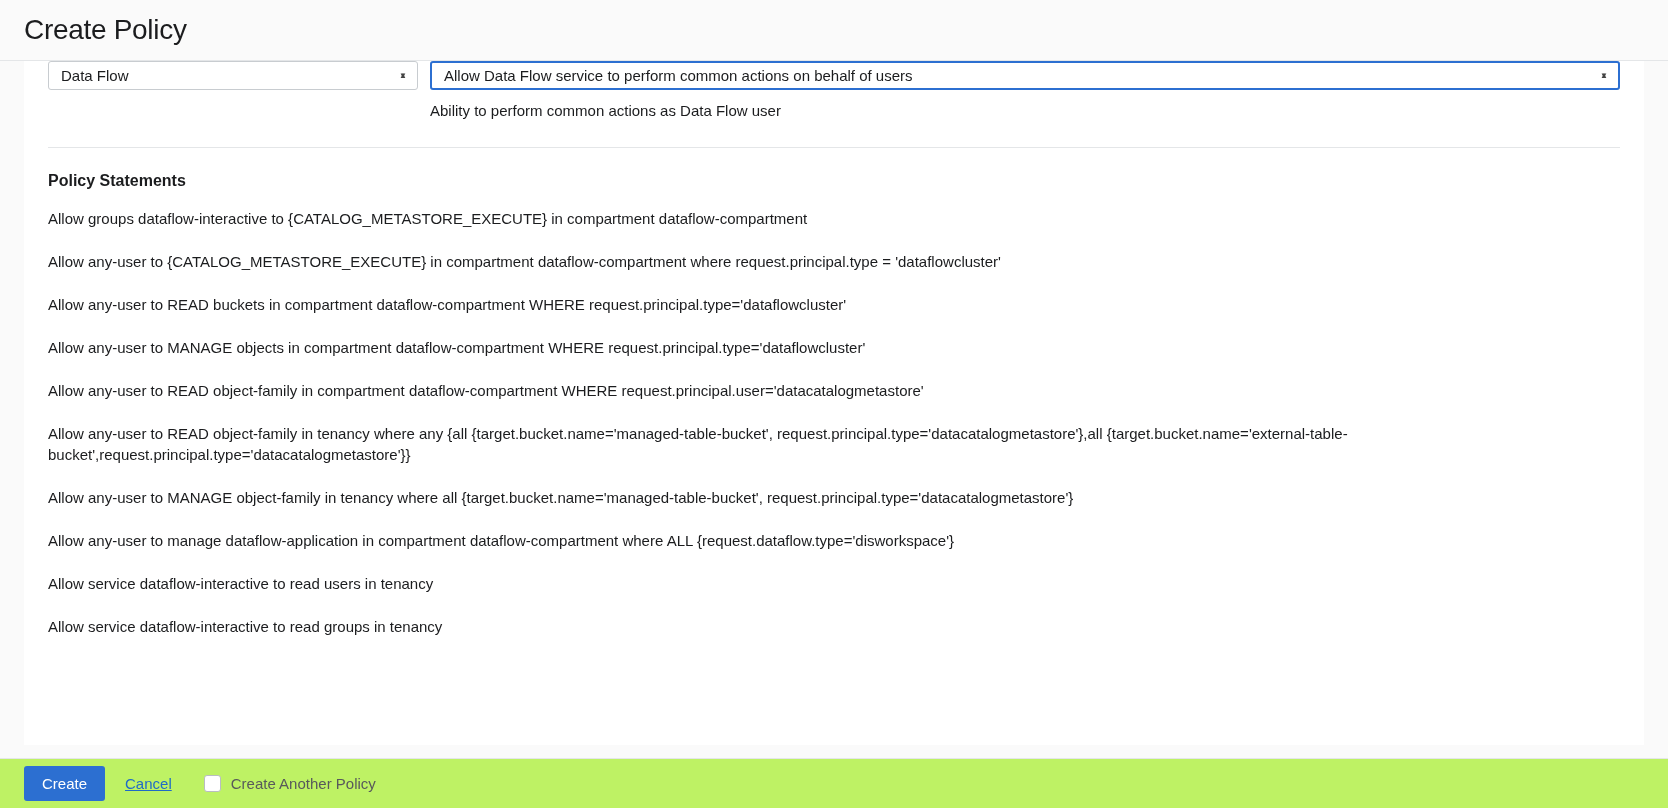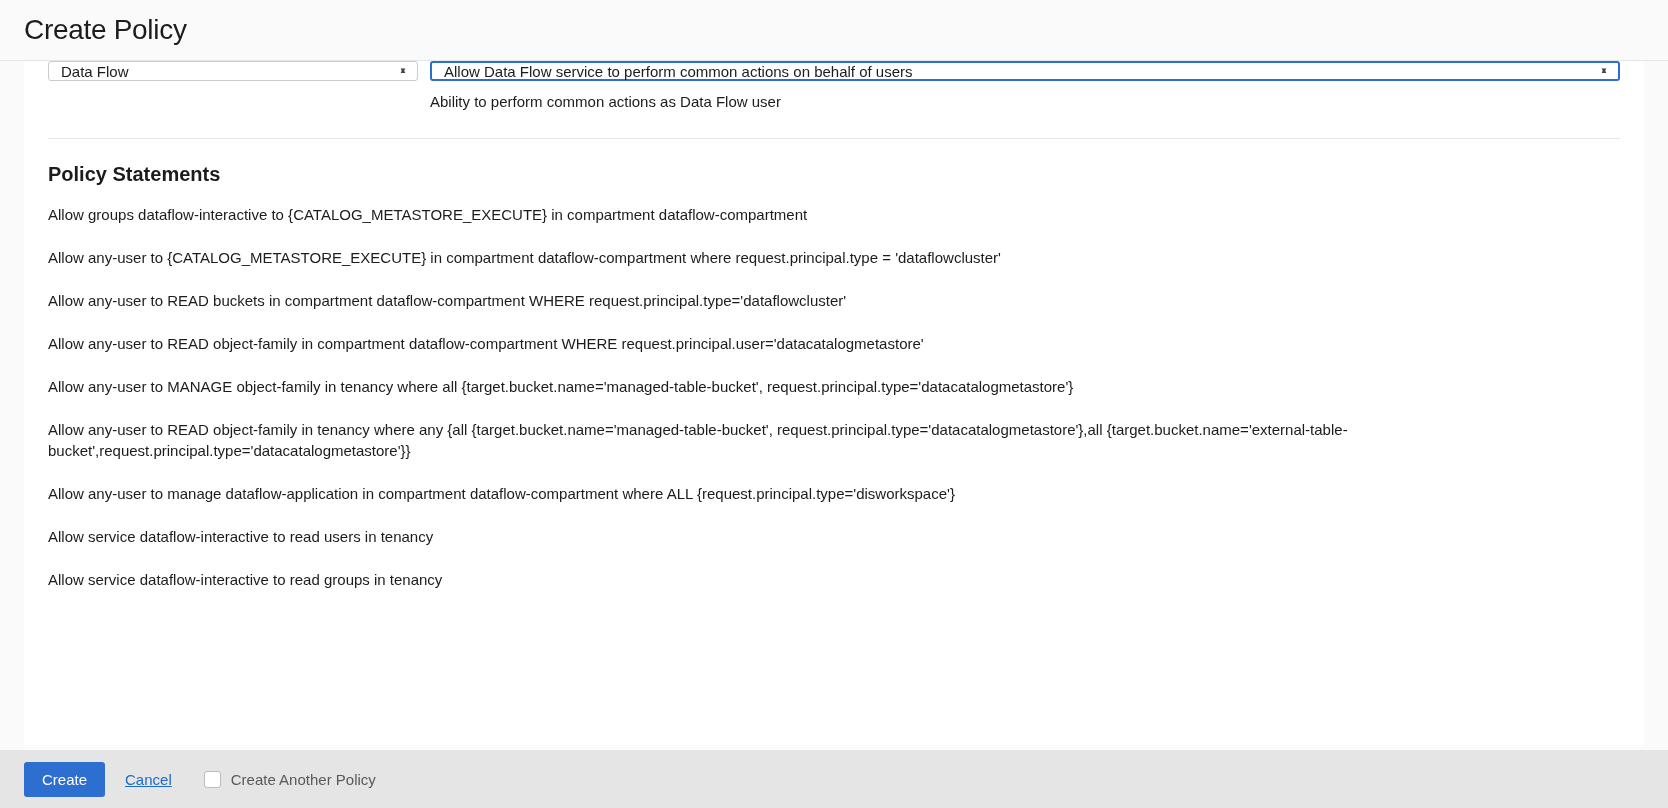--- a/index.html
+++ b/index.html
@@ -37,21 +37,21 @@
     }
     .selects-row {
       display: flex;
       gap: 12px;
       padding-top: 0;
     }
     .select-box {
       border: 1px solid #c8ccd0;
       border-radius: 3px;
       background: #fff;
-      height: 20px;
+      height: 29px;
       display: flex;
       align-items: center;
       padding: 0 36px 0 12px;
       position: relative;
       font-size: 15px;
       color: #1b1c1e;
     }
     .select-box.small {
       width: 370px;
     }
@@ -77,38 +77,38 @@
       margin-top: 12px;
       font-size: 15px;
       color: #1b1c1e;
     }
     .divider {
       border: none;
       border-top: 1px solid #e4e6e8;
       margin: 28px 0 24px 0;
     }
     .section-heading {
-      font-size: 20px;
+      font-size: 16px;
       font-weight: 700;
       color: #1b1c1e;
       margin-bottom: 18px;
     }
     .statement {
       font-size: 15px;
       color: #1b1c1e;
       margin-bottom: 22px;
       line-height: 1.4;
     }
     .footer {
       position: absolute;
       bottom: 0;
       left: 0;
       right: 0;
-      height: 58px;
-      background: #e5e5e5;
+      height: 50px;
+      background: #bef264;
       border-top: 1px solid #e4e6e8;
       display: flex;
       align-items: center;
       padding: 0 24px;
       gap: 20px;
     }
     .btn-primary {
       background: #2c6fd1;
       color: #fff;
       border: none;
@@ -171,24 +171,25 @@
   <div class="helper-text">Ability to perform common actions as Data Flow user</div>
 
   <hr class="divider">
 
   <div class="section-heading">Policy Statements</div>
 
   <div>
     <div class="statement">Allow groups dataflow-interactive to {CATALOG_METASTORE_EXECUTE} in compartment dataflow-compartment</div>
     <div class="statement">Allow any-user to {CATALOG_METASTORE_EXECUTE} in compartment dataflow-compartment where request.principal.type = 'dataflowcluster'</div>
     <div class="statement">Allow any-user to READ buckets in compartment dataflow-compartment WHERE request.principal.type='dataflowcluster'</div>
+    <div class="statement">Allow any-user to MANAGE objects in compartment dataflow-compartment WHERE request.principal.type='dataflowcluster'</div>
     <div class="statement">Allow any-user to READ object-family in compartment dataflow-compartment WHERE request.principal.user='datacatalogmetastore'</div>
+    <div class="statement">Allow any-user to READ object-family in tenancy where any {all {target.bucket.name='managed-table-bucket', request.principal.type='datacatalogmetastore'},all {target.bucket.name='external-table-bucket',request.principal.type='datacatalogmetastore'}}</div>
     <div class="statement">Allow any-user to MANAGE object-family in tenancy where all {target.bucket.name='managed-table-bucket', request.principal.type='datacatalogmetastore'}</div>
-    <div class="statement">Allow any-user to READ object-family in tenancy where any {all {target.bucket.name='managed-table-bucket', request.principal.type='datacatalogmetastore'},all {target.bucket.name='external-table-bucket',request.principal.type='datacatalogmetastore'}}</div>
-    <div class="statement">Allow any-user to manage dataflow-application in compartment dataflow-compartment where ALL {request.principal.type='disworkspace'}</div>
+    <div class="statement">Allow any-user to manage dataflow-application in compartment dataflow-compartment where ALL {request.dataflow.type='disworkspace'}</div>
     <div class="statement">Allow service dataflow-interactive to read users in tenancy</div>
     <div class="statement">Allow service dataflow-interactive to read groups in tenancy</div>
   </div>
 
 </div>
 
 <div class="footer">
   <button class="btn-primary">Create</button>
   <a class="link-cancel">Cancel</a>
   <div class="checkbox-row">

